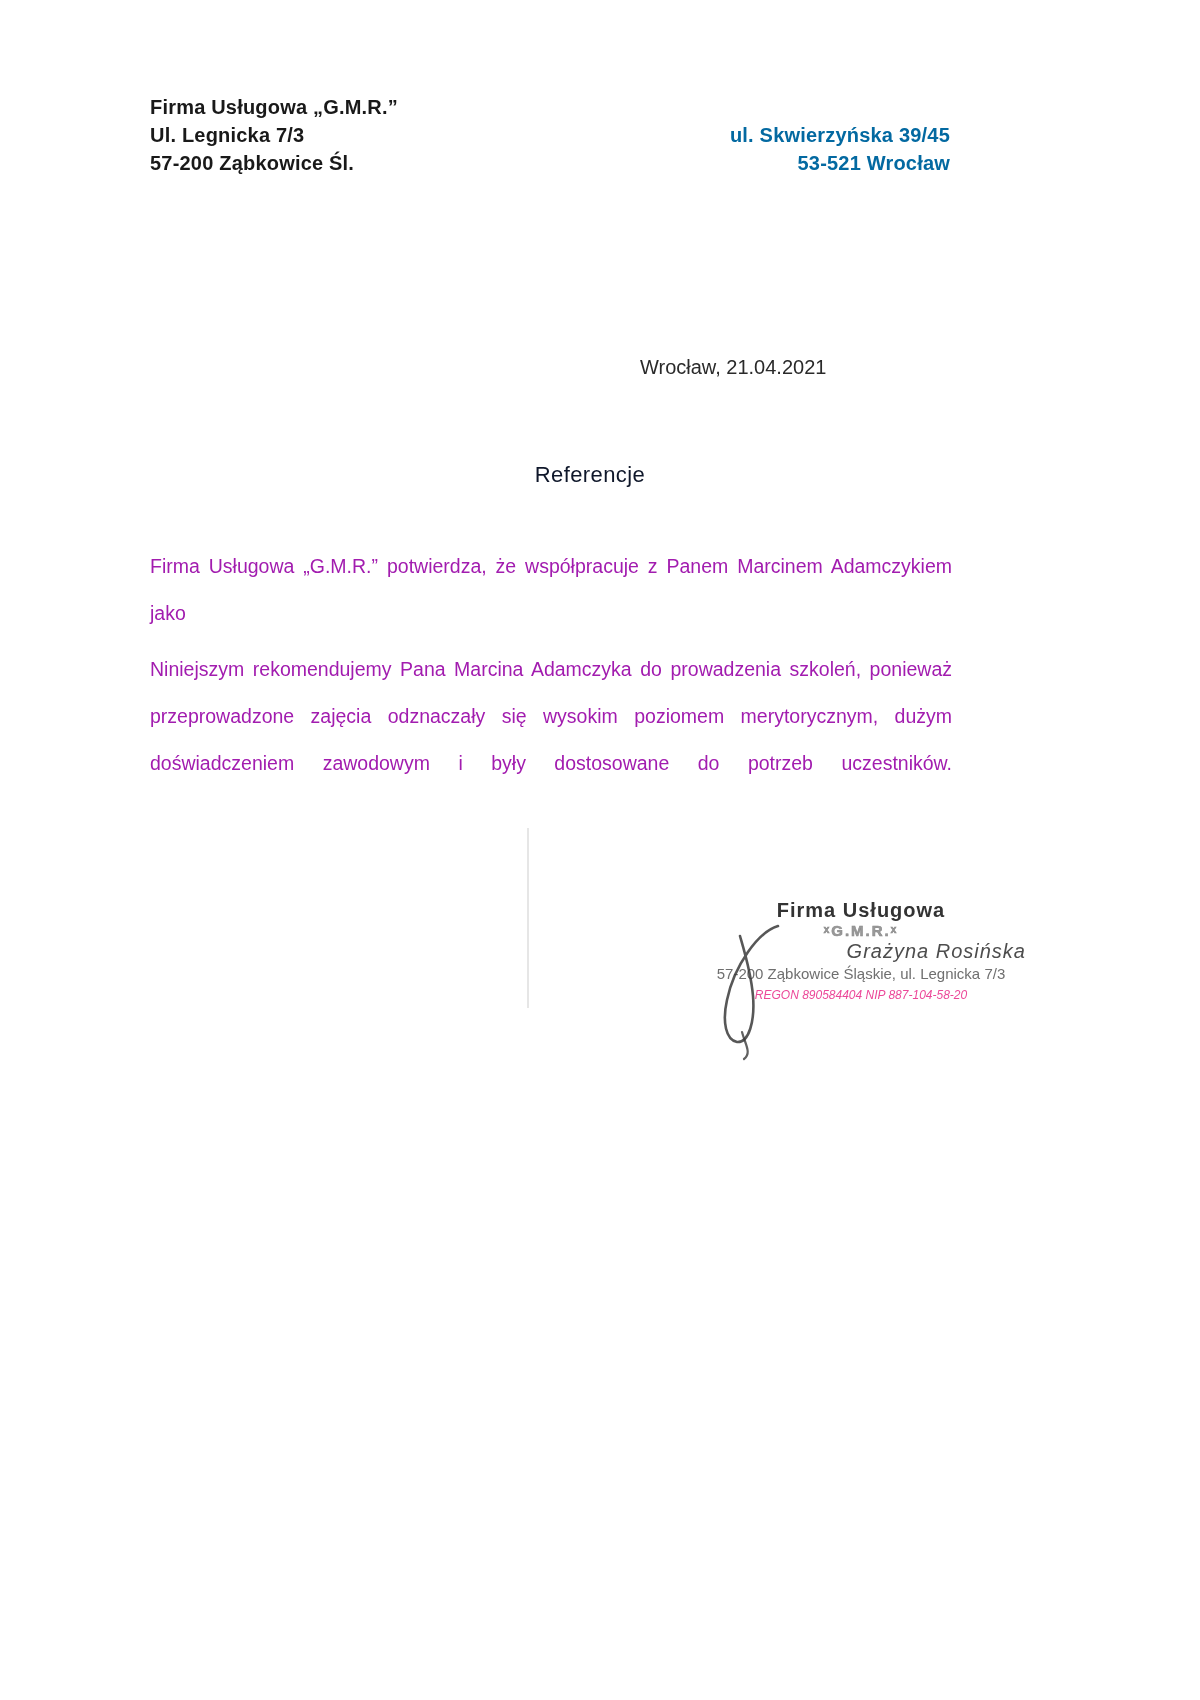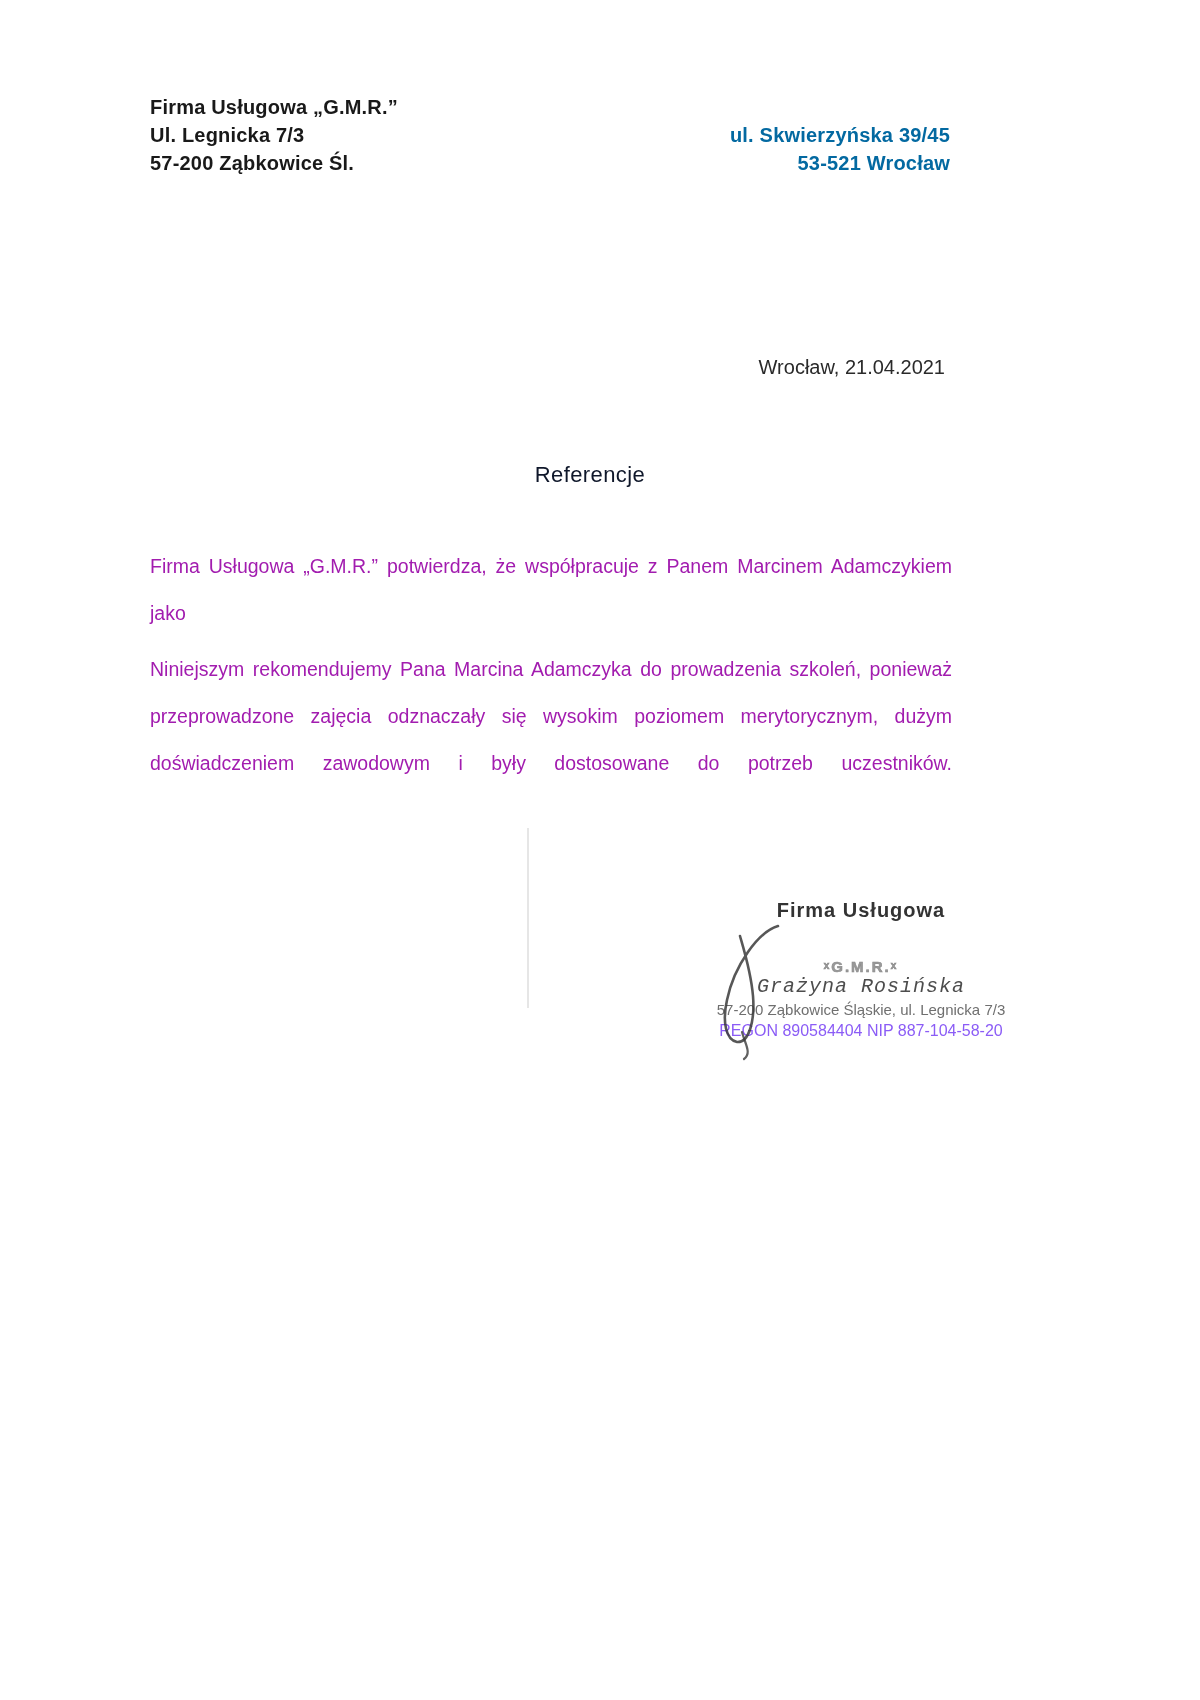--- a/index.html
+++ b/index.html
@@ -19,21 +19,21 @@
   }
   .lh-right{
     position:absolute;left:640px;top:121px;width:310px;
     text-align:right;
     font-weight:700;font-size:20px;line-height:28px;
     color:#0369a1;letter-spacing:.2px;
   }
   
   .dateline{
     position:absolute;left:640px;top:356px;width:305px;
-    text-align:right;font-size:20px;color:#2a2a2a;
+    font-size:20px;color:#2a2a2a;
   }
   
   .doc-title{
     position:absolute;left:150px;top:462px;width:880px;
     text-align:center;font-size:22px;color:#0f172a;
     letter-spacing:.4px;
   }
   
   .body-block{
     position:absolute;left:150px;top:543px;width:802px;
@@ -51,33 +51,34 @@
   .stamp{
     position:absolute;left:696px;top:898px;width:330px;
     text-align:center;
   }
   .stamp-company{
     font-weight:700;font-size:20px;line-height:24px;
     color:#333;letter-spacing:1px;
   }
   .stamp-gmr{
     font-weight:700;font-size:15px;line-height:17px;
-    color:#9a9a9a;letter-spacing:2px;margin-top:36px;
+    color:#9a9a9a;letter-spacing:2px;
     -webkit-text-stroke:0.6px #8a8a8a;
   }
   .stamp-name{
-    font-family:Liberation Mono, monospace;font-style:italic;
+    font-family:Liberation Sans, sans-serif;font-style:italic;
     font-size:20px;line-height:24px;color:#4d4d4d;
     letter-spacing:1px;
+    text-align:right;
   }
   .stamp-addr{
     font-size:15px;line-height:21px;color:#6f6f6f;
   }
   .stamp-regon{
-    font-size:16px;line-height:22px;color:#8b5cf6;
+    font-size:12px;line-height:22px;color:#ec4899;font-style:italic;
   }
   
   .signature-svg{
     position:absolute;left:698px;top:922px;
     width:110px;height:140px;
     pointer-events:none;
   }
   
   .scan-line{
     position:absolute;left:527px;top:828px;

